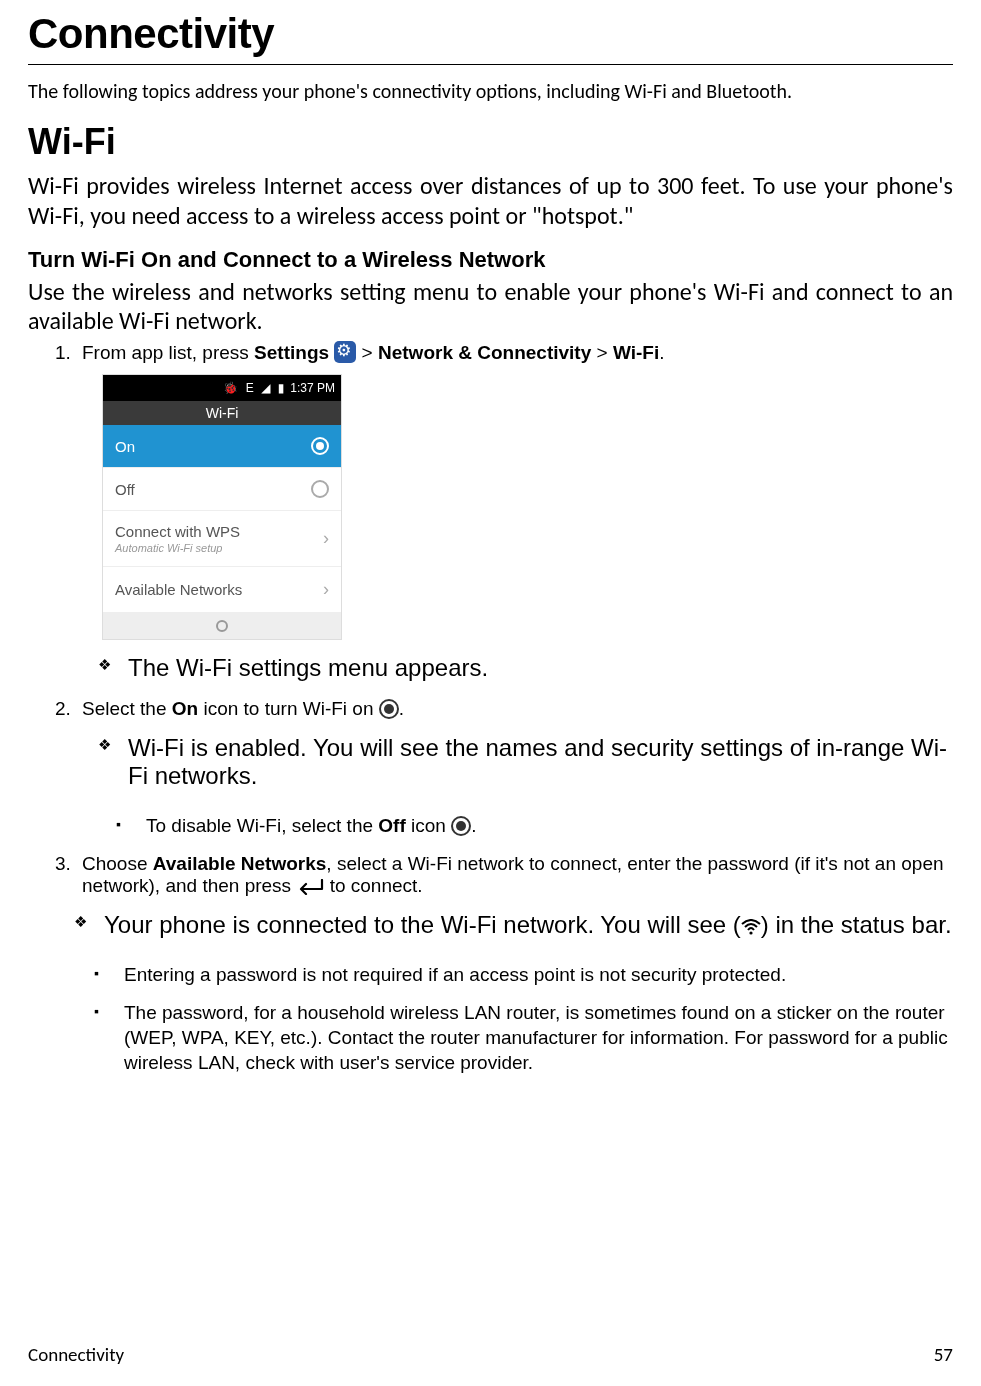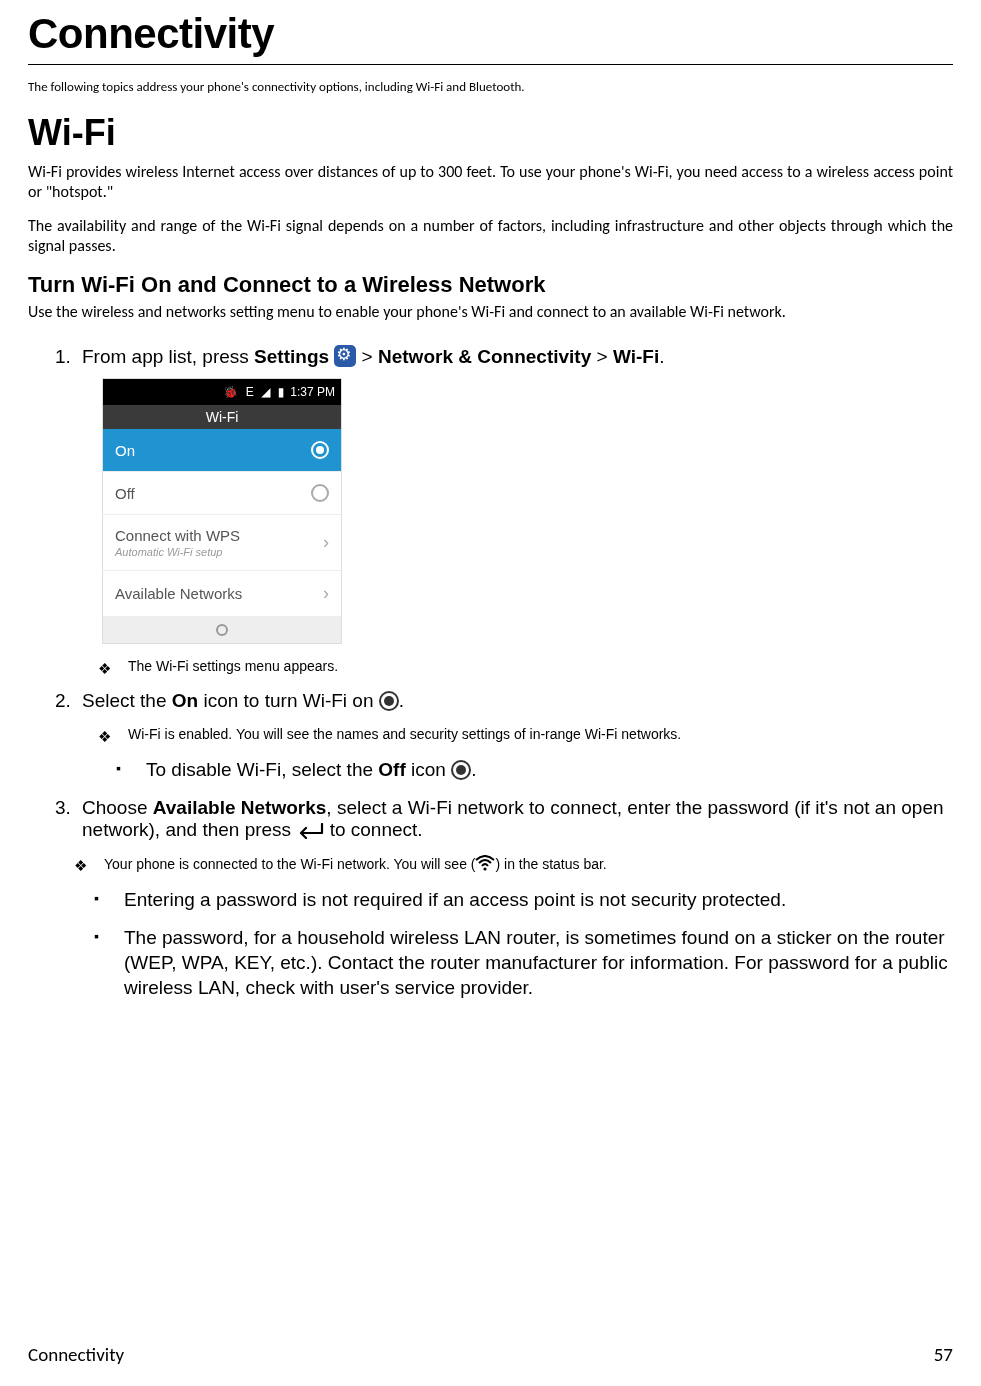--- a/index.html
+++ b/index.html
@@ -21,76 +21,76 @@
     margin: 10px 0 6px 0;
     letter-spacing: -0.5px;
   }
   .hr {
     border: none;
     border-top: 1.5px solid #000;
     margin: 0 0 14px 0;
   }
   .intro {
     font-family: Calibri, Arial, sans-serif;
-    font-size: 13px;
+    font-size: 20px;
     margin: 10px 0 18px 0;
   }
   h2.section {
     font-size: 36px;
     font-weight: 700;
     margin: 14px 0 8px 0;
   }
   .body-serif {
     font-family: Calibri, Arial, sans-serif;
-    font-size: 16px;
+    font-size: 24px;
     line-height: 1.25;
     text-align: justify;
     margin: 8px 0 14px 0;
   }
   h3.subsection {
     font-size: 22px;
     font-weight: 700;
     margin: 16px 0 4px 0;
   }
   .sub-intro {
     font-family: Calibri, Arial, sans-serif;
-    font-size: 16px;
+    font-size: 24px;
     text-align: justify;
-    margin: 2px 0 24px 0;
+    margin: 2px 0 6px 0;
   }
   ol.steps {
     margin: 0 0 0 20px;
     padding: 0 0 0 28px;
     font-size: 19px;
   }
   ol.steps > li {
     margin: 6px 0 6px 0;
     padding-left: 6px;
   }
   .dia-list {
     list-style: none;
     margin: 14px 0 12px 0;
     padding-left: 40px;
-    font-size: 14px;
+    font-size: 24px;
   }
   .dia-list > li {
     position: relative;
     padding-left: 6px;
     margin-bottom: 16px;
   }
   .dia-list > li::before {
     content: "❖";
     position: absolute;
     left: -24px;
     font-size: 15px;
     top: 2px;
   }
   .sq-list {
     list-style: none;
-    margin: 8px 0 10px 0;
+    margin: 24px 0 10px 0;
     padding-left: 58px;
     font-size: 19px;
   }
   .sq-list > li {
     position: relative;
     padding-left: 6px;
     margin-bottom: 14px;
     line-height: 1.3;
   }
   .sq-list > li::before {
@@ -240,21 +240,20 @@
 <div class="page">
 
   <h1 class="title">Connectivity</h1>
   <hr class="hr">
 
   <p class="intro">The following topics address your phone's connectivity options, including Wi-Fi and Bluetooth.</p>
 
   <h2 class="section">Wi-Fi</h2>
 
   <p class="body-serif">Wi-Fi provides wireless Internet access over distances of up to 300 feet. To use your phone's Wi-Fi, you need access to a wireless access point or "hotspot."</p>
-  <p class="body-serif">The availability and range of the Wi-Fi signal depends on a number of factors, including infrastructure and other objects through which the signal passes.</p>
 
   <h3 class="subsection">Turn Wi-Fi On and Connect to a Wireless Network</h3>
   <p class="sub-intro">Use the wireless and networks setting menu to enable your phone's Wi-Fi and connect to an available Wi-Fi network.</p>
 
   <ol class="steps">
     <li>
       <span>From app list, press </span><b>Settings</b>
       <span class="icon-settings"></span><span>  &gt; </span><b>Network &amp; Connectivity</b><span> &gt; </span><b>Wi-Fi</b><span>.</span>
 
       

